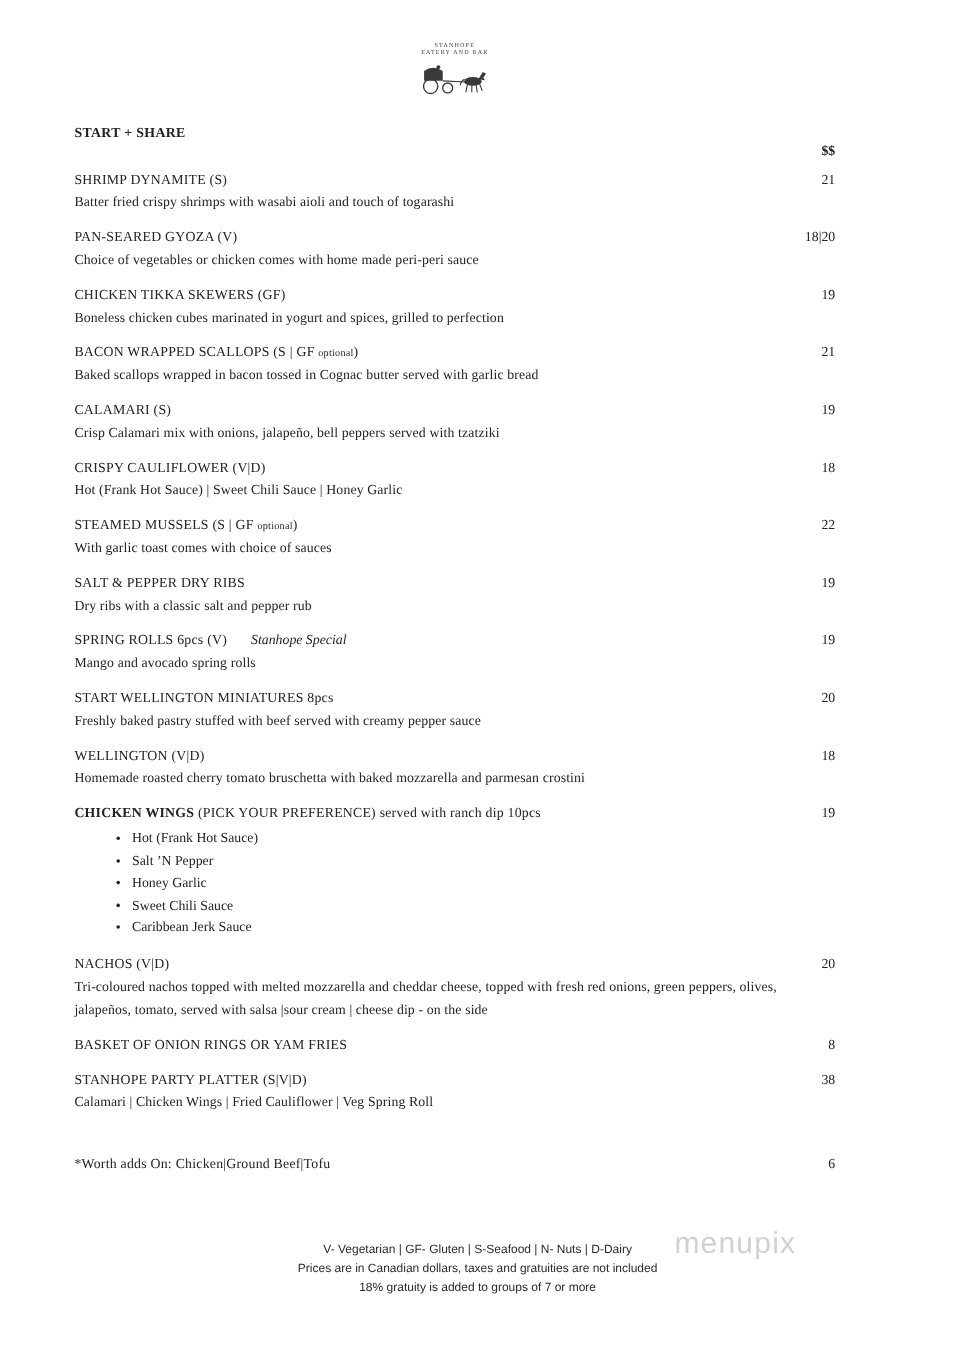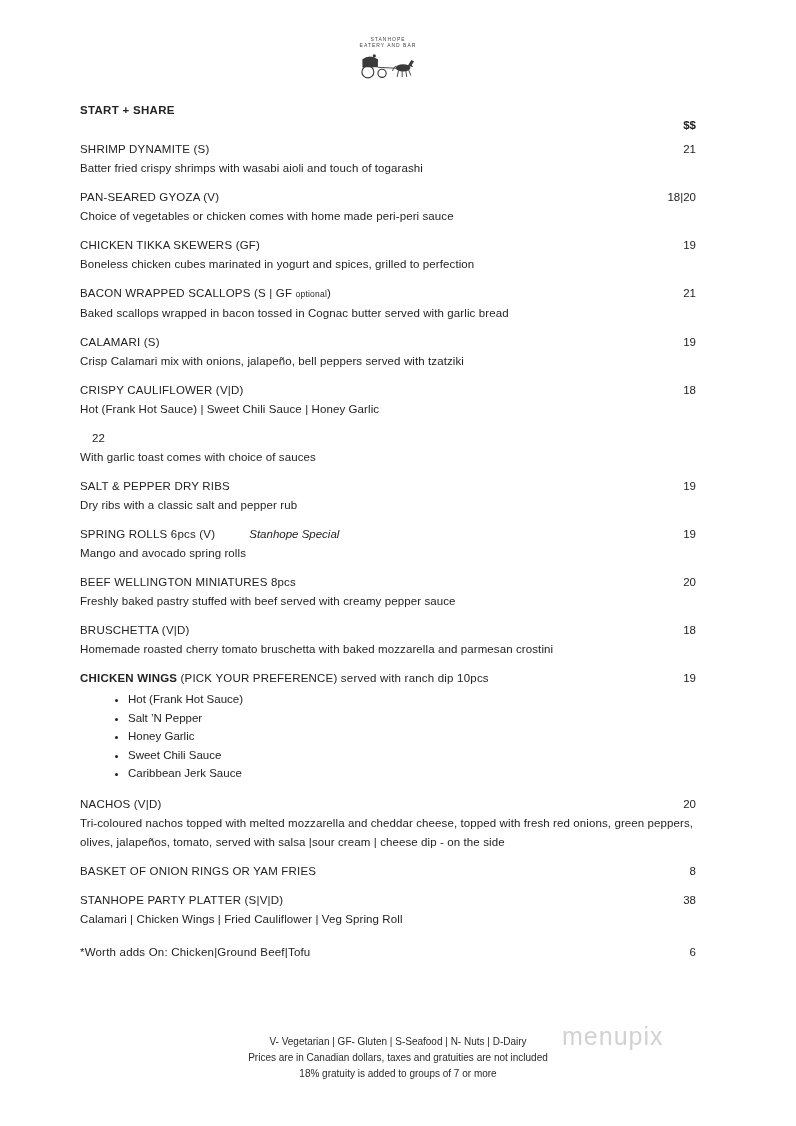--- a/index.html
+++ b/index.html
@@ -1,41 +1,41 @@
 <!DOCTYPE html>
 <html><head>
 <meta charset="utf-8">
 <style>
   html,body{margin:0;padding:0;}
   body{
     width:796px;height:1126px;background:#ffffff;position:relative;
     font-family:"Liberation Sans", sans-serif;color:#232323;overflow:hidden;
   }
-  .page{padding:36px 100px 0 80px;box-sizing:border-box;}
+  .page{padding:36px 100px 0 62px;box-sizing:border-box;font-family:Liberation Serif, serif;}
   
   .logo{text-align:center;margin-bottom:18px;}
   .logo-text{font-size:5px;letter-spacing:1px;color:#444;line-height:6px;margin-bottom:2px;}
   .logo-art{display:inline-block;}
   
   .section-title{font-weight:bold;font-size:11.5px;letter-spacing:.3px;}
   .price-header{font-weight:bold;font-size:11.5px;text-align:right;margin-top:3px;}
   .section-head{margin-bottom:9px;}
   
   .item{margin-bottom:10px;font-size:11.5px;}
   .row{display:flex;justify-content:space-between;align-items:flex-start;line-height:19px;}
   .nm{letter-spacing:.2px;}
   .nm .optnote{font-size:8.5px;}
-  .nm .it{font-style:italic;margin-left:34px;letter-spacing:0;}
+  .nm .it{font-style:italic;margin-left:20px;letter-spacing:0;}
   .nm b{font-weight:bold;}
   .price{text-align:left;white-space:nowrap;padding-left:12px;line-height:19px;}
   .desc{line-height:19px;letter-spacing:.1px;}
   .opt:empty{display:none;}
   ul.bullets{margin:2px 0 12px 0;padding:0 0 0 48px;list-style:disc;}
   ul.bullets li{line-height:18.5px;}
-  .gap-top{margin-top:14px;}
+  .gap-top{margin-top:32px;}
   
   .footer{position:absolute;left:0;right:0;bottom:44px;text-align:center;font-size:10px;line-height:16px;color:#2a2a2a;}
   .watermark{
     position:absolute;left:562px;top:1022px;font-size:25px;color:rgba(90,90,90,.28);
     letter-spacing:1px;font-weight:500;
   }
 </style>
 </head>
 <body>
 
@@ -107,20 +107,21 @@
   <div class="item">
     <div class="row">
       <span class="nm"><span class="opt">CRISPY CAULIFLOWER (V|D)</span></span>
       <span class="price opt">18</span>
     </div>
     <div class="desc opt">Hot (Frank Hot Sauce) | Sweet Chili Sauce | Honey Garlic</div>
   </div>
 
   <div class="item">
     <div class="row">
+      <span class="nm"><span class="opt">STEAMED MUSSELS (S | GF </span><span class="optnote opt">optional</span><span class="opt">)</span></span>
       <span class="price opt">22</span>
     </div>
     <div class="desc opt">With garlic toast comes with choice of sauces</div>
   </div>
 
   <div class="item">
     <div class="row">
       <span class="nm"><span class="opt">SALT &amp; PEPPER DRY RIBS</span></span>
       <span class="price opt">19</span>
     </div>
@@ -130,29 +131,29 @@
   <div class="item">
     <div class="row">
       <span class="nm"><span class="opt">SPRING ROLLS  6pcs (V)</span><span class="it opt">Stanhope Special</span></span>
       <span class="price opt">19</span>
     </div>
     <div class="desc opt">Mango and avocado spring rolls</div>
   </div>
 
   <div class="item">
     <div class="row">
-      <span class="nm"><span class="opt">BEEF WELLINGTON MINIATURES 8pcs</span></span>
+      <span class="nm"><span class="opt">START WELLINGTON MINIATURES 8pcs</span></span>
       <span class="price opt">20</span>
     </div>
     <div class="desc opt">Freshly baked pastry stuffed with beef served with creamy pepper sauce</div>
   </div>
 
   <div class="item">
     <div class="row">
-      <span class="nm"><span class="opt">BRUSCHETTA (V|D)</span></span>
+      <span class="nm"><span class="opt">WELLINGTON (V|D)</span></span>
       <span class="price opt">18</span>
     </div>
     <div class="desc opt">Homemade roasted cherry tomato bruschetta with baked mozzarella and parmesan crostini</div>
   </div>
 
   <div class="item">
     <div class="row">
       <span class="nm"><b class="opt">CHICKEN WINGS</b><span class="opt"> (PICK YOUR PREFERENCE) served with ranch dip 10pcs</span></span>
       <span class="price opt">19</span>
     </div>

